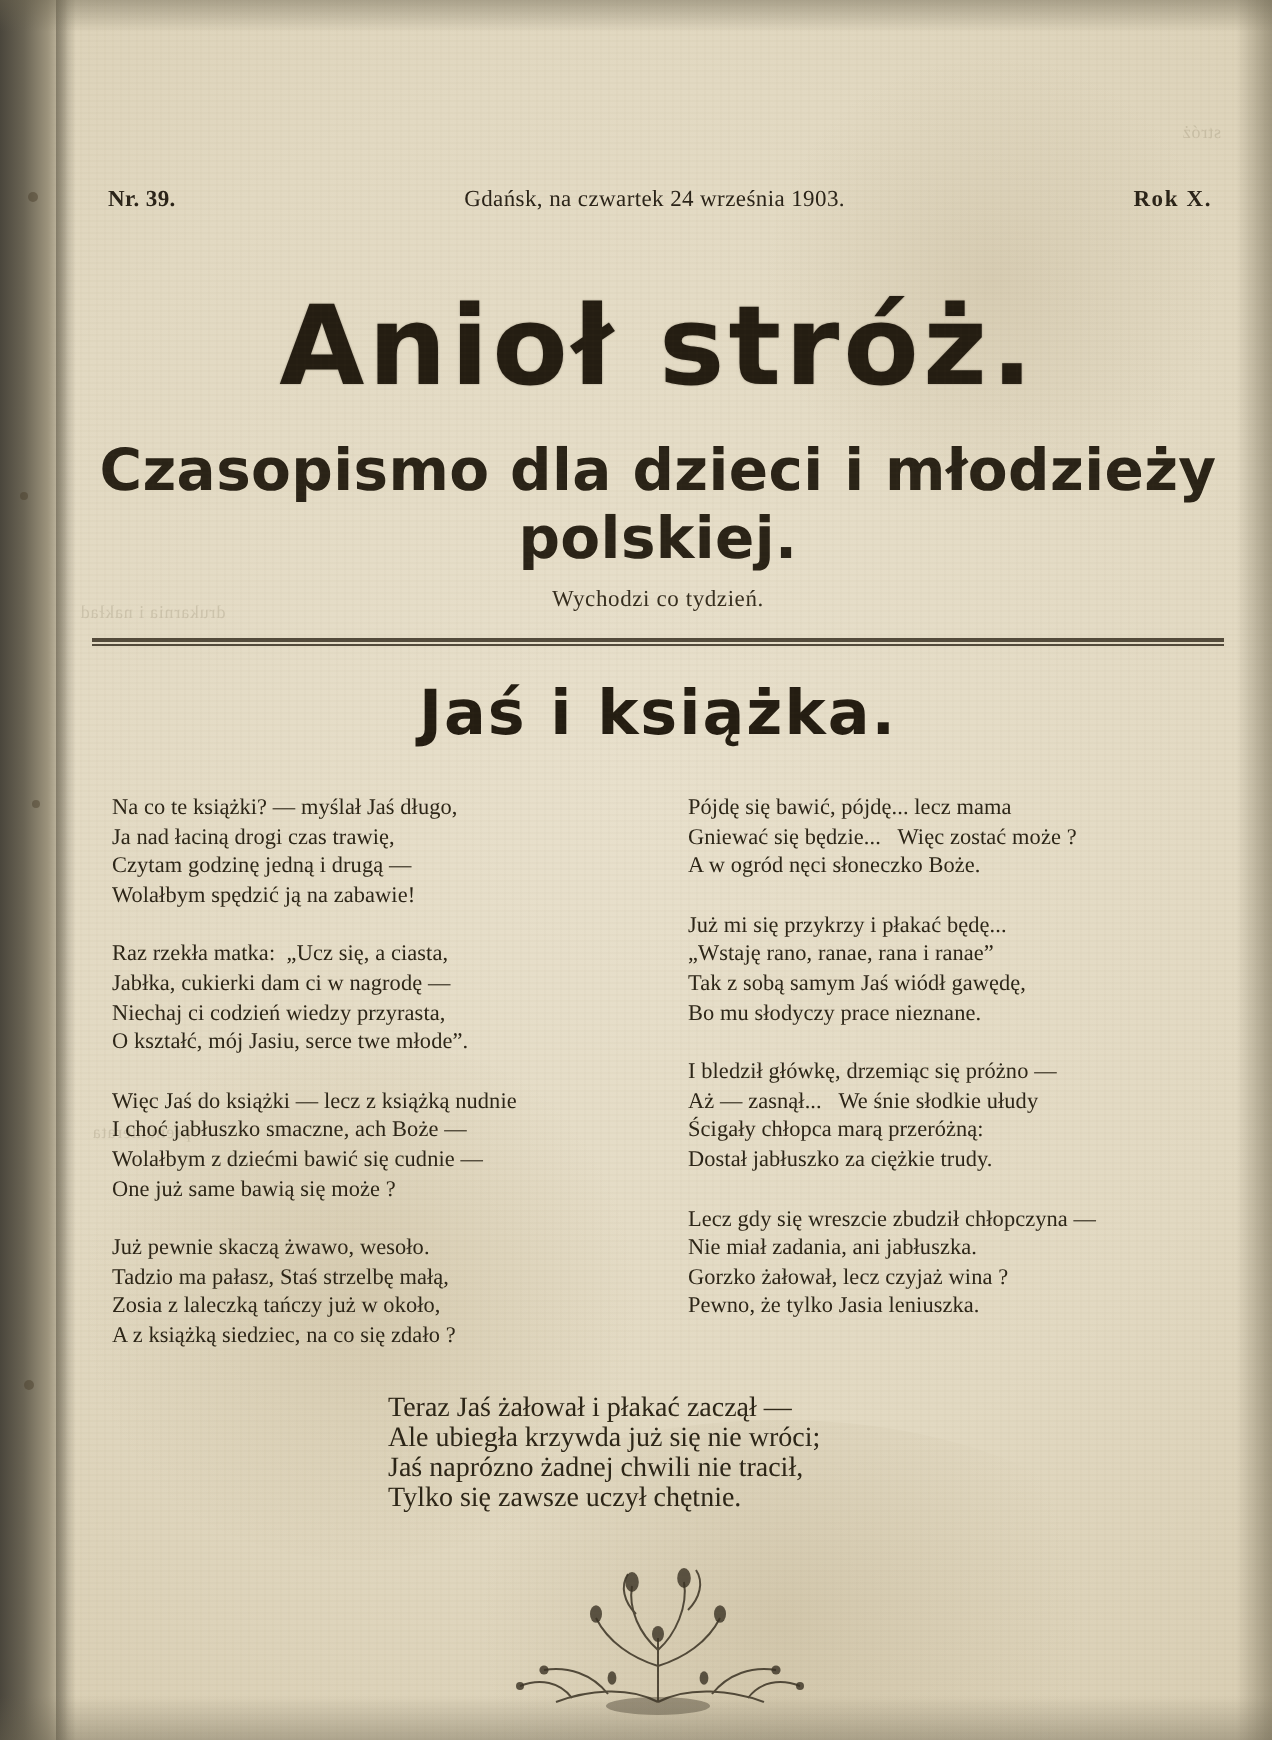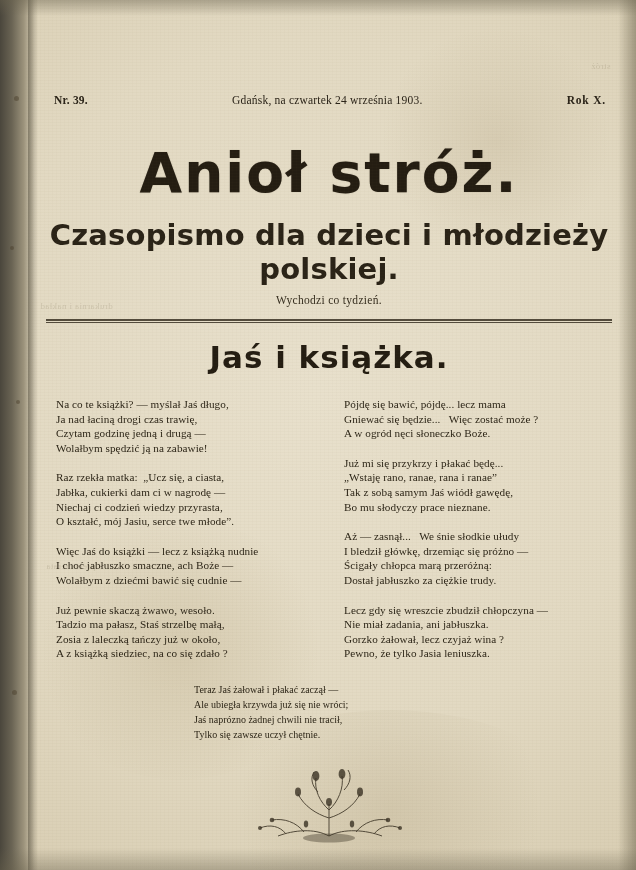--- a/index.html
+++ b/index.html
@@ -179,21 +179,21 @@
     font-size: 11.2px;
     line-height: 14.6px;
     letter-spacing: .05px;
     color: #2c2517;
   }
   .stanza div { white-space: pre-wrap; }
 
   .closing {
     margin-top: 6px;
     padding-left: 150px;
-    font-size: 10px;
+    font-size: 14px;
     line-height: 15px;
     color: #2c2517;
   }
   .closing div { white-space: pre-wrap; }
 
   
   .vignette {
     margin-top: 16px;
     display: flex;
     justify-content: center;
@@ -242,20 +242,21 @@
           <div class="stanza">
             <div>Raz rzekła matka:  „Ucz się, a ciasta,</div>
             <div>Jabłka, cukierki dam ci w nagrodę —</div>
             <div>Niechaj ci codzień wiedzy przyrasta,</div>
             <div>O kształć, mój Jasiu, serce twe młode”.</div>
           </div>
           <div class="stanza">
             <div>Więc Jaś do książki — lecz z książką nudnie</div>
             <div>I choć jabłuszko smaczne, ach Boże —</div>
             <div>Wolałbym z dziećmi bawić się cudnie —</div>
+            <div>One już same bawią się może ?</div>
           </div>
           <div class="stanza">
             <div>Już pewnie skaczą żwawo, wesoło.</div>
             <div>Tadzio ma pałasz, Staś strzelbę małą,</div>
             <div>Zosia z laleczką tańczy już w około,</div>
             <div>A z książką siedziec, na co się zdało ?</div>
           </div>
         </div>
       <div class="verse-col" id="col-right">
           <div class="stanza">
@@ -263,22 +264,22 @@
             <div>Gniewać się będzie...   Więc zostać może ?</div>
             <div>A w ogród nęci słoneczko Boże.</div>
           </div>
           <div class="stanza">
             <div>Już mi się przykrzy i płakać będę...</div>
             <div>„Wstaję rano, ranae, rana i ranae”</div>
             <div>Tak z sobą samym Jaś wiódł gawędę,</div>
             <div>Bo mu słodyczy prace nieznane.</div>
           </div>
           <div class="stanza">
+            <div>I bledził główkę, drzemiąc się próżno —</div>
             <div>Aż — zasnął...   We śnie słodkie ułudy</div>
-            <div>I bledził główkę, drzemiąc się próżno —</div>
             <div>Ścigały chłopca marą przeróżną:</div>
             <div>Dostał jabłuszko za ciężkie trudy.</div>
           </div>
           <div class="stanza">
             <div>Lecz gdy się wreszcie zbudził chłopczyna —</div>
             <div>Nie miał zadania, ani jabłuszka.</div>
             <div>Gorzko żałował, lecz czyjaż wina ?</div>
             <div>Pewno, że tylko Jasia leniuszka.</div>
           </div>
         </div>

